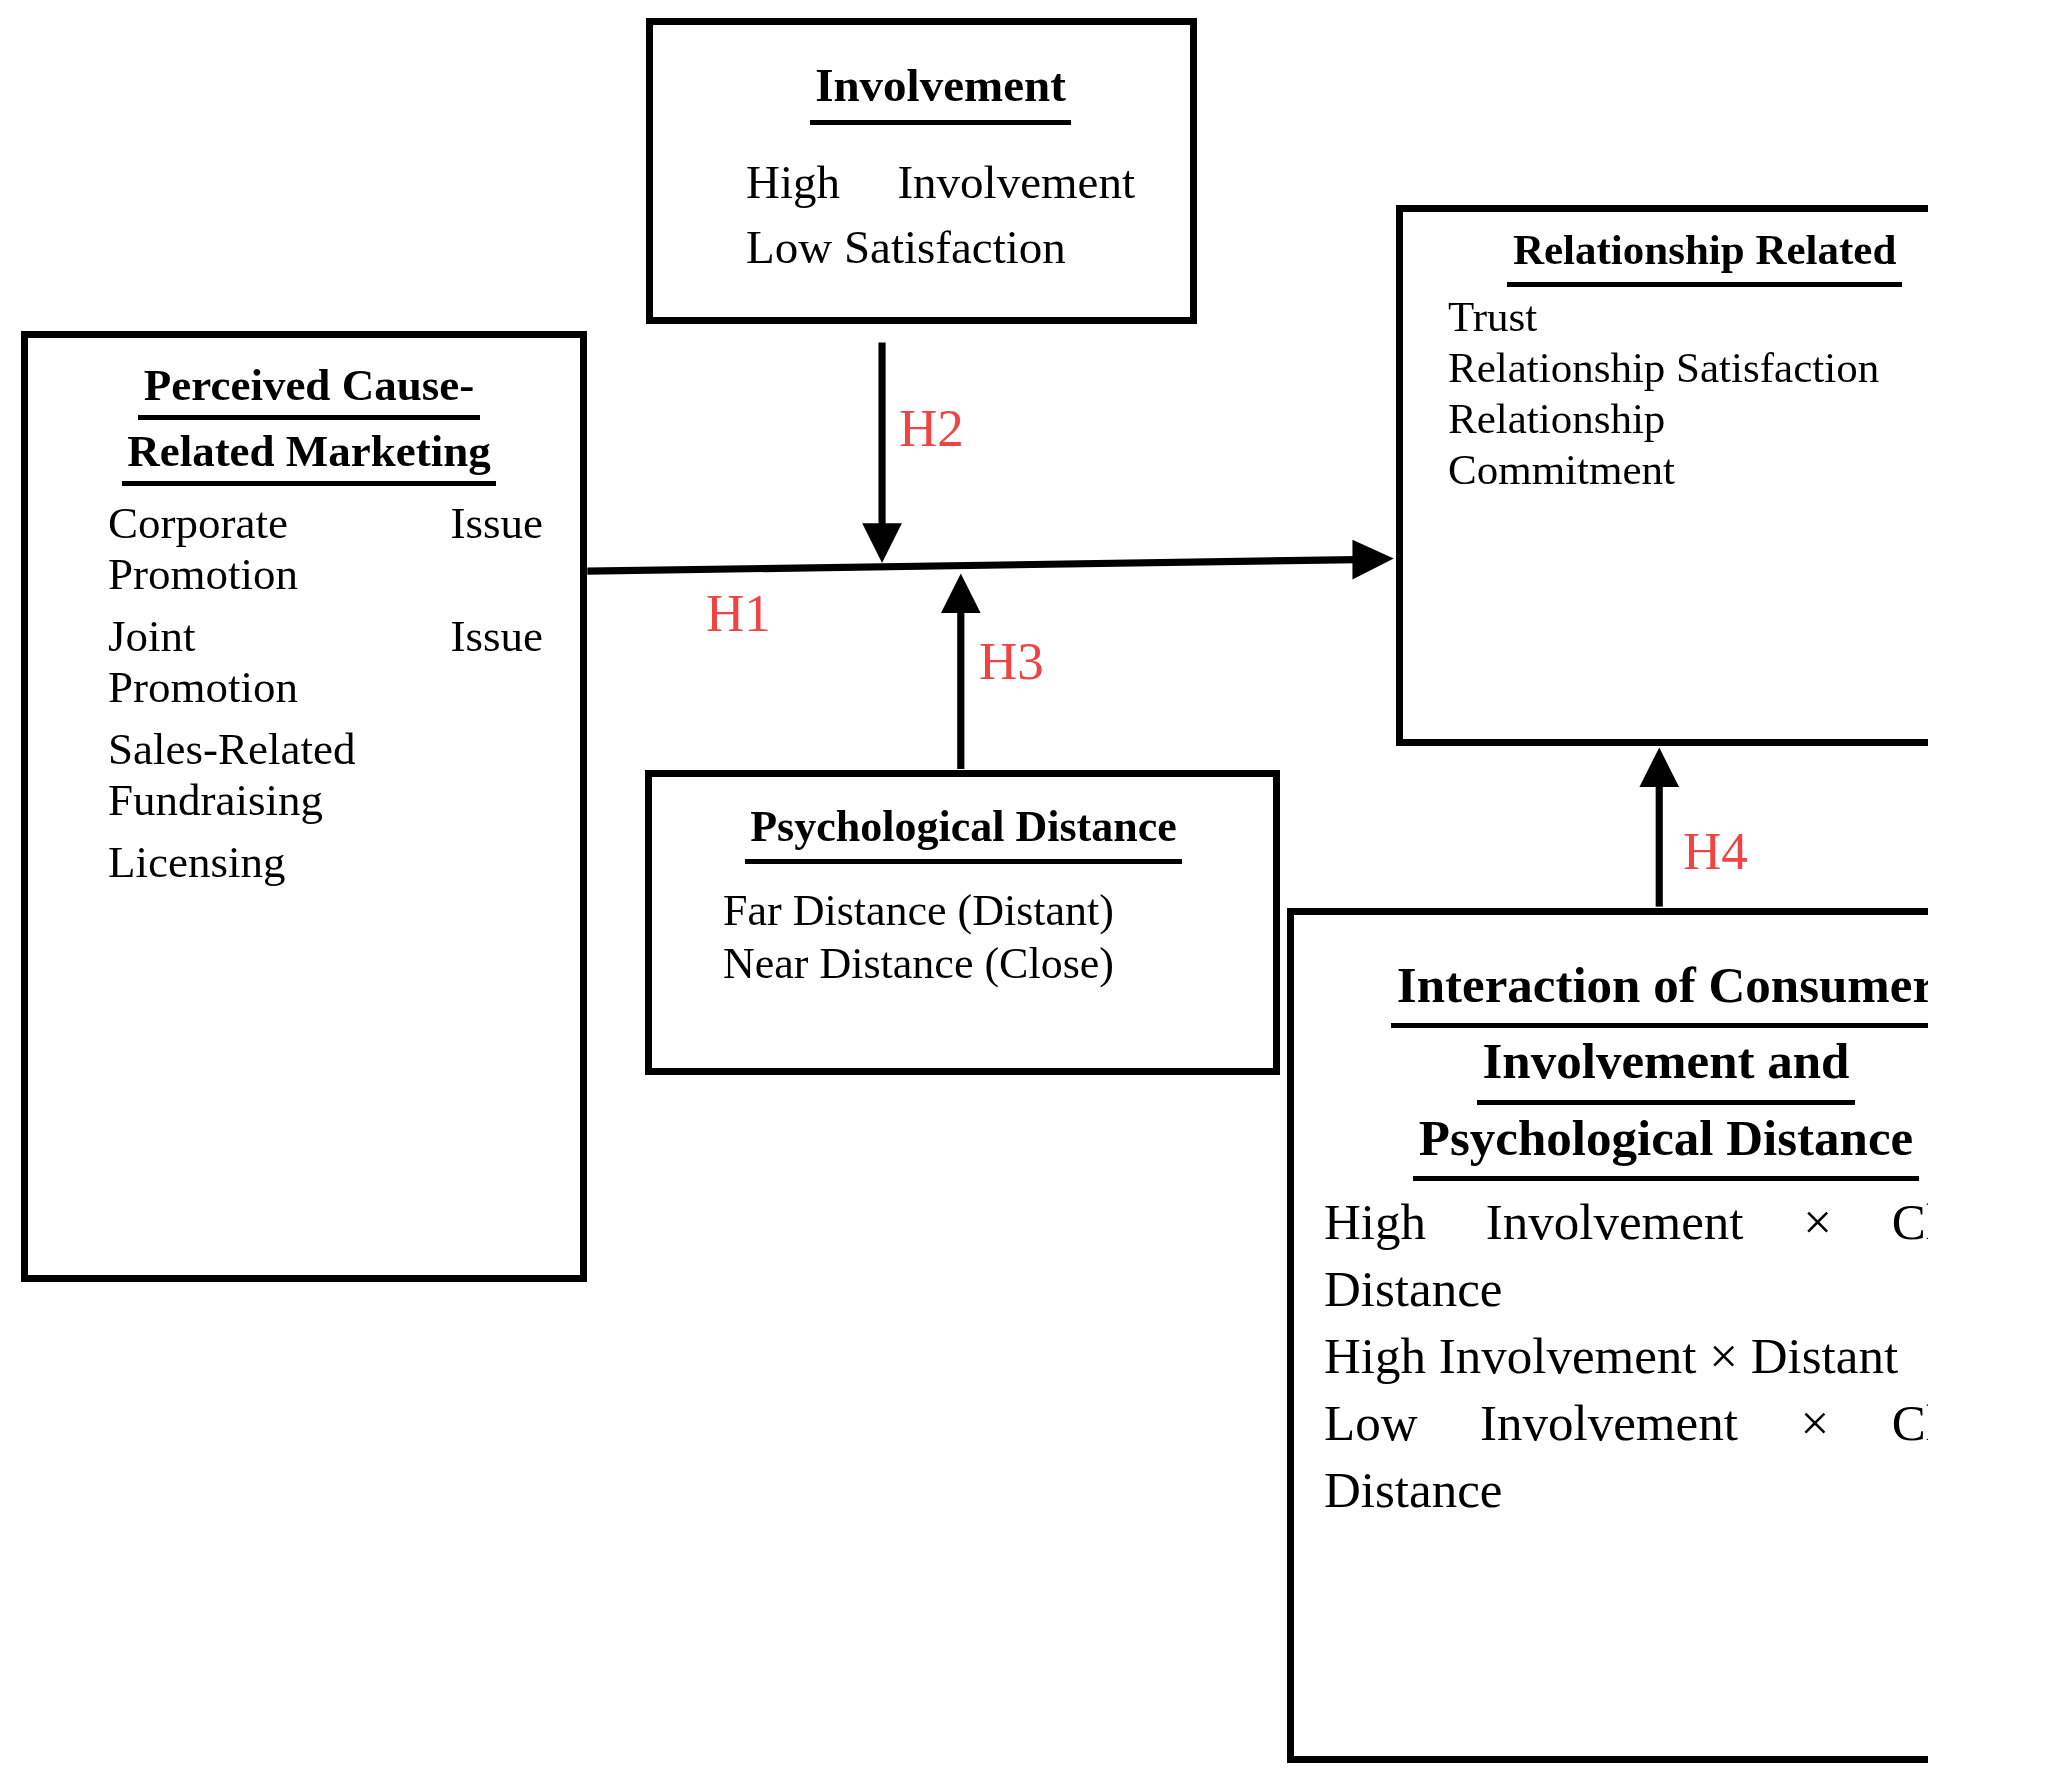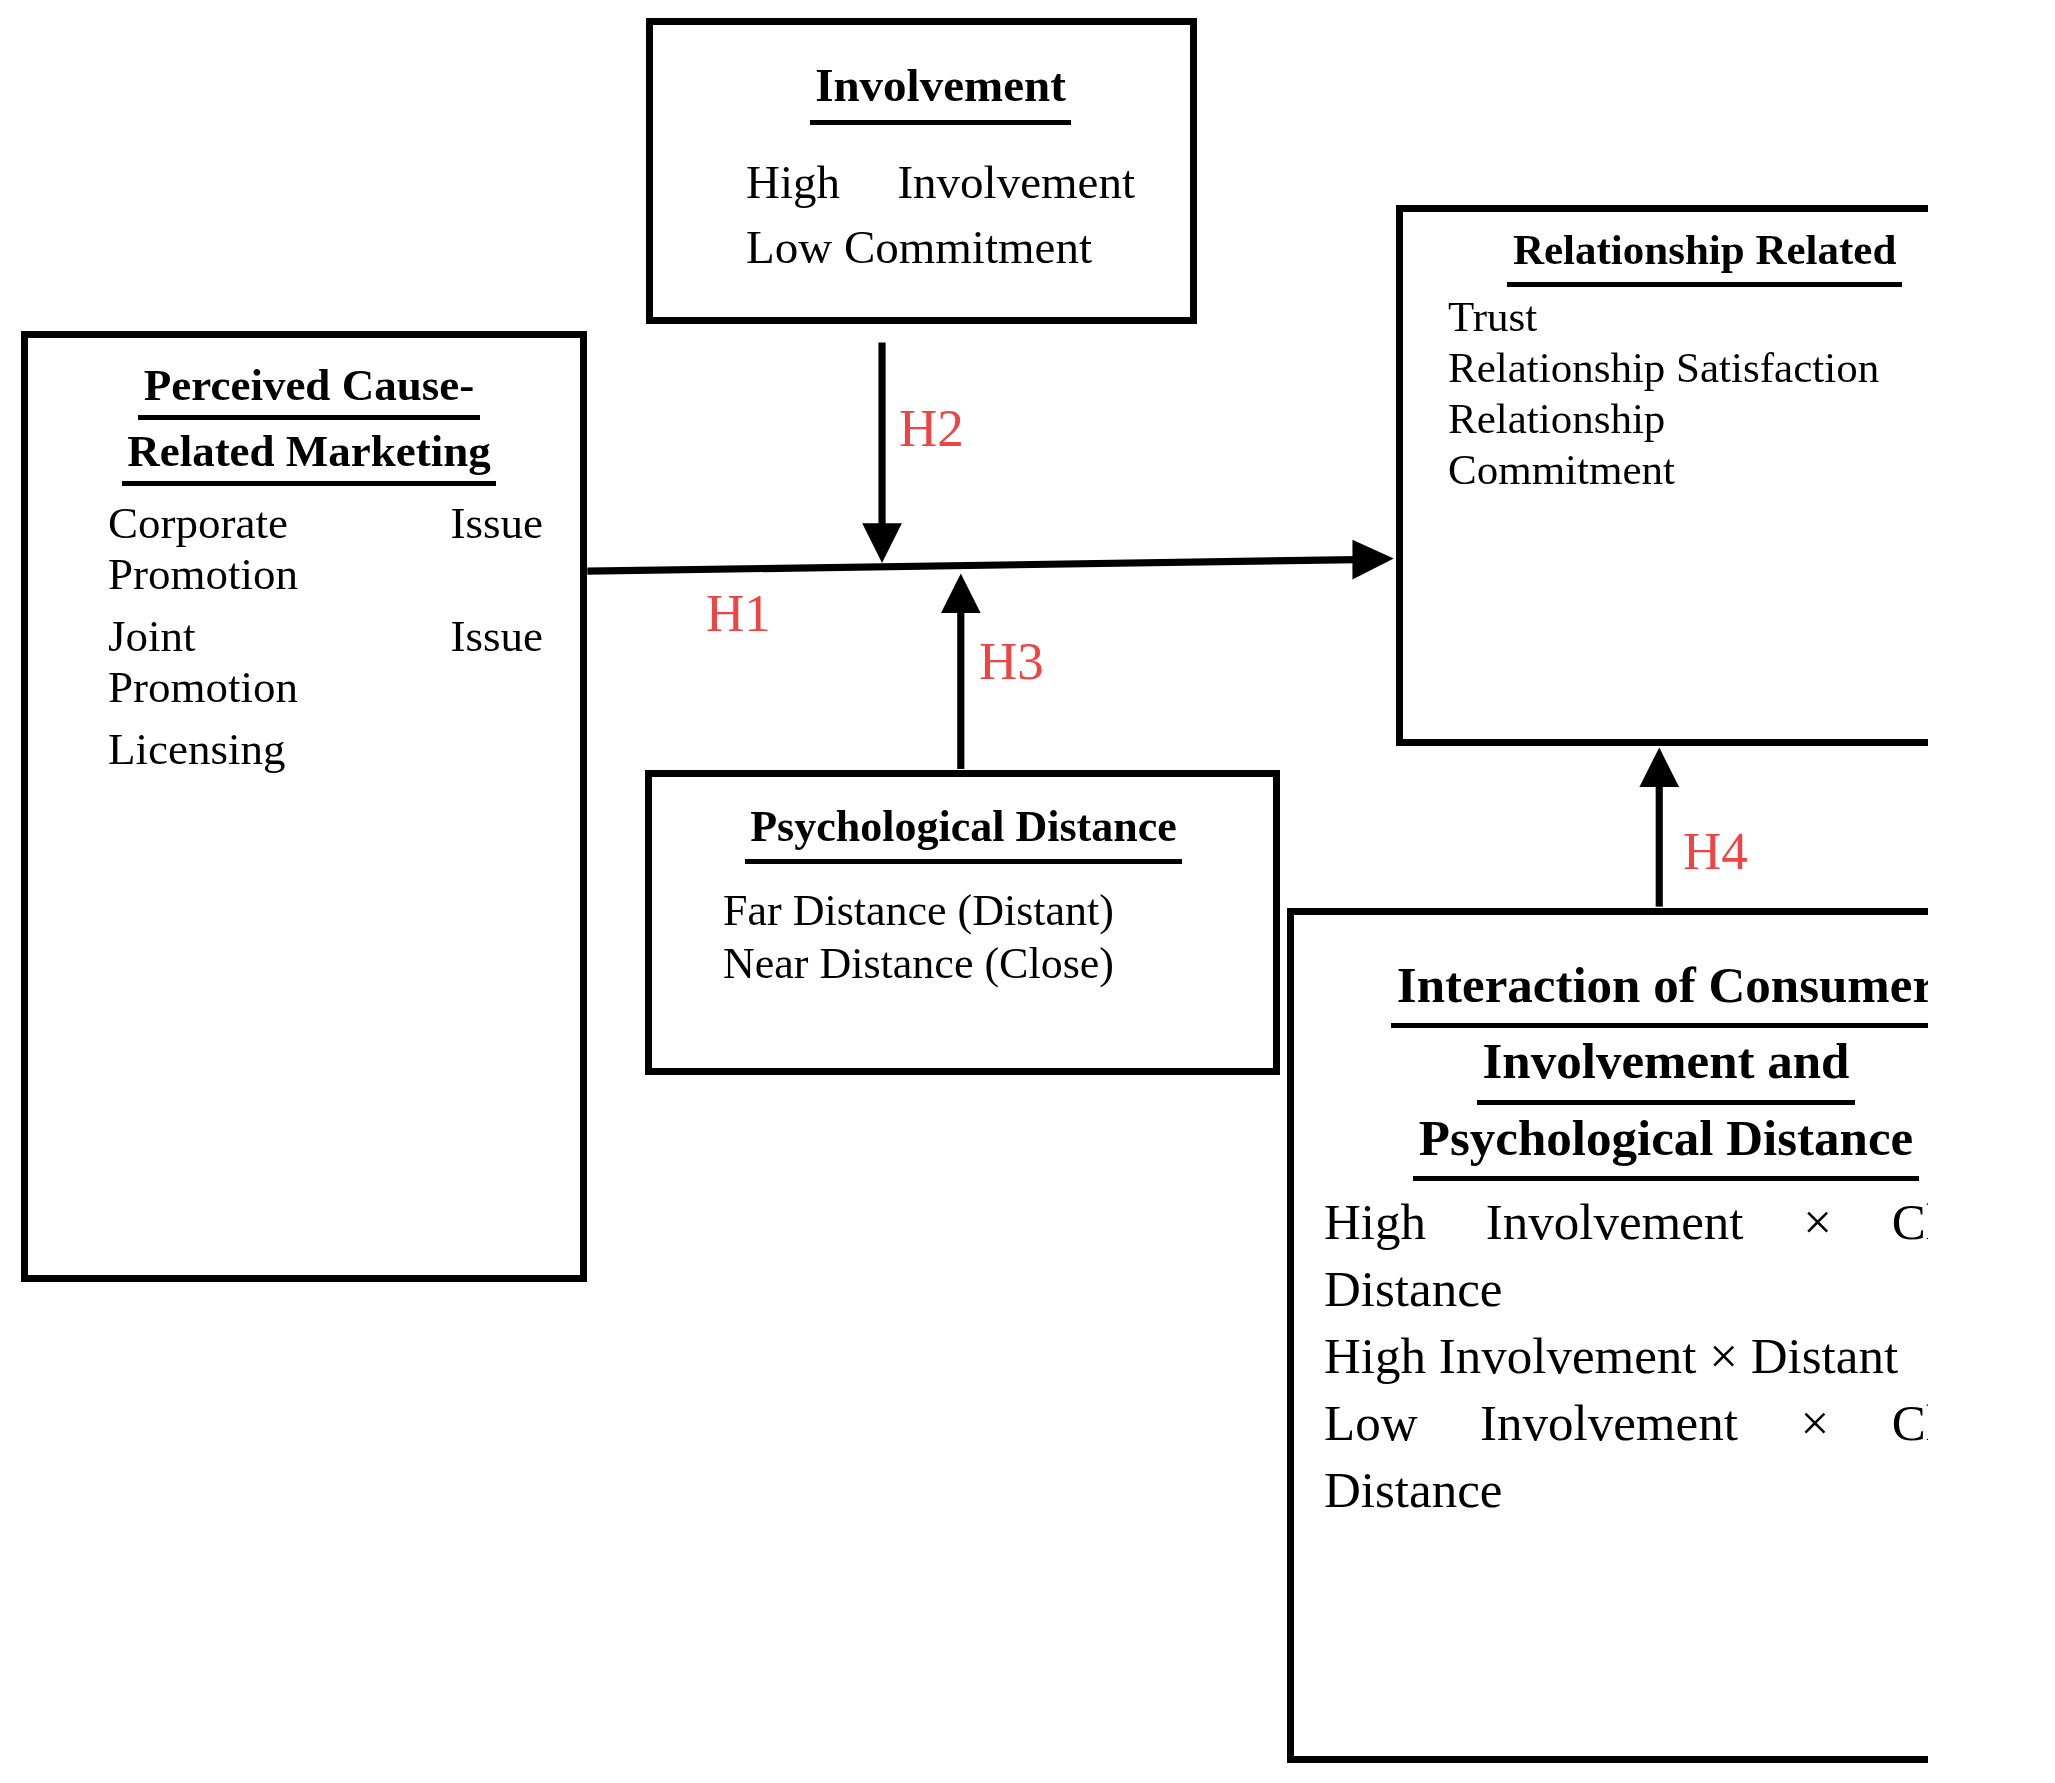--- a/index.html
+++ b/index.html
@@ -60,41 +60,45 @@
 <body>
 
 <div id="canvas">
 
   <div class="box" id="box-involvement">
     <div class="title"><span class="u">Involvement</span></div>
     <div class="line spread">
       <span>High</span>
       <span>Involvement</span>
     </div>
-    <div class="line">Low Commitment</div>
+    <div class="line">Low Satisfaction</div>
   </div>
 
   <div class="box" id="box-perceived">
     <div class="title">
       <div><span class="u">Perceived Cause-</span></div>
       <div><span class="u">Related Marketing</span></div>
     </div>
     <div class="item">
       <div class="line spread">
         <span>Corporate</span>
         <span>Issue</span>
       </div>
       <div class="line">Promotion</div>
     </div>
     <div class="item">
       <div class="line spread">
         <span>Joint</span>
         <span>Issue</span>
       </div>
       <div class="line">Promotion</div>
+    </div>
+    <div class="item">
+      <div class="line">Sales-Related</div>
+      <div class="line">Fundraising</div>
     </div>
     <div class="item">
       <div class="line">Licensing</div>
     </div>
   </div>
 
   <div class="box" id="box-relationship">
     <div class="title"><span class="u">Relationship Related</span></div>
     <div class="line">Trust</div>
     <div class="line">Relationship Satisfaction</div>

